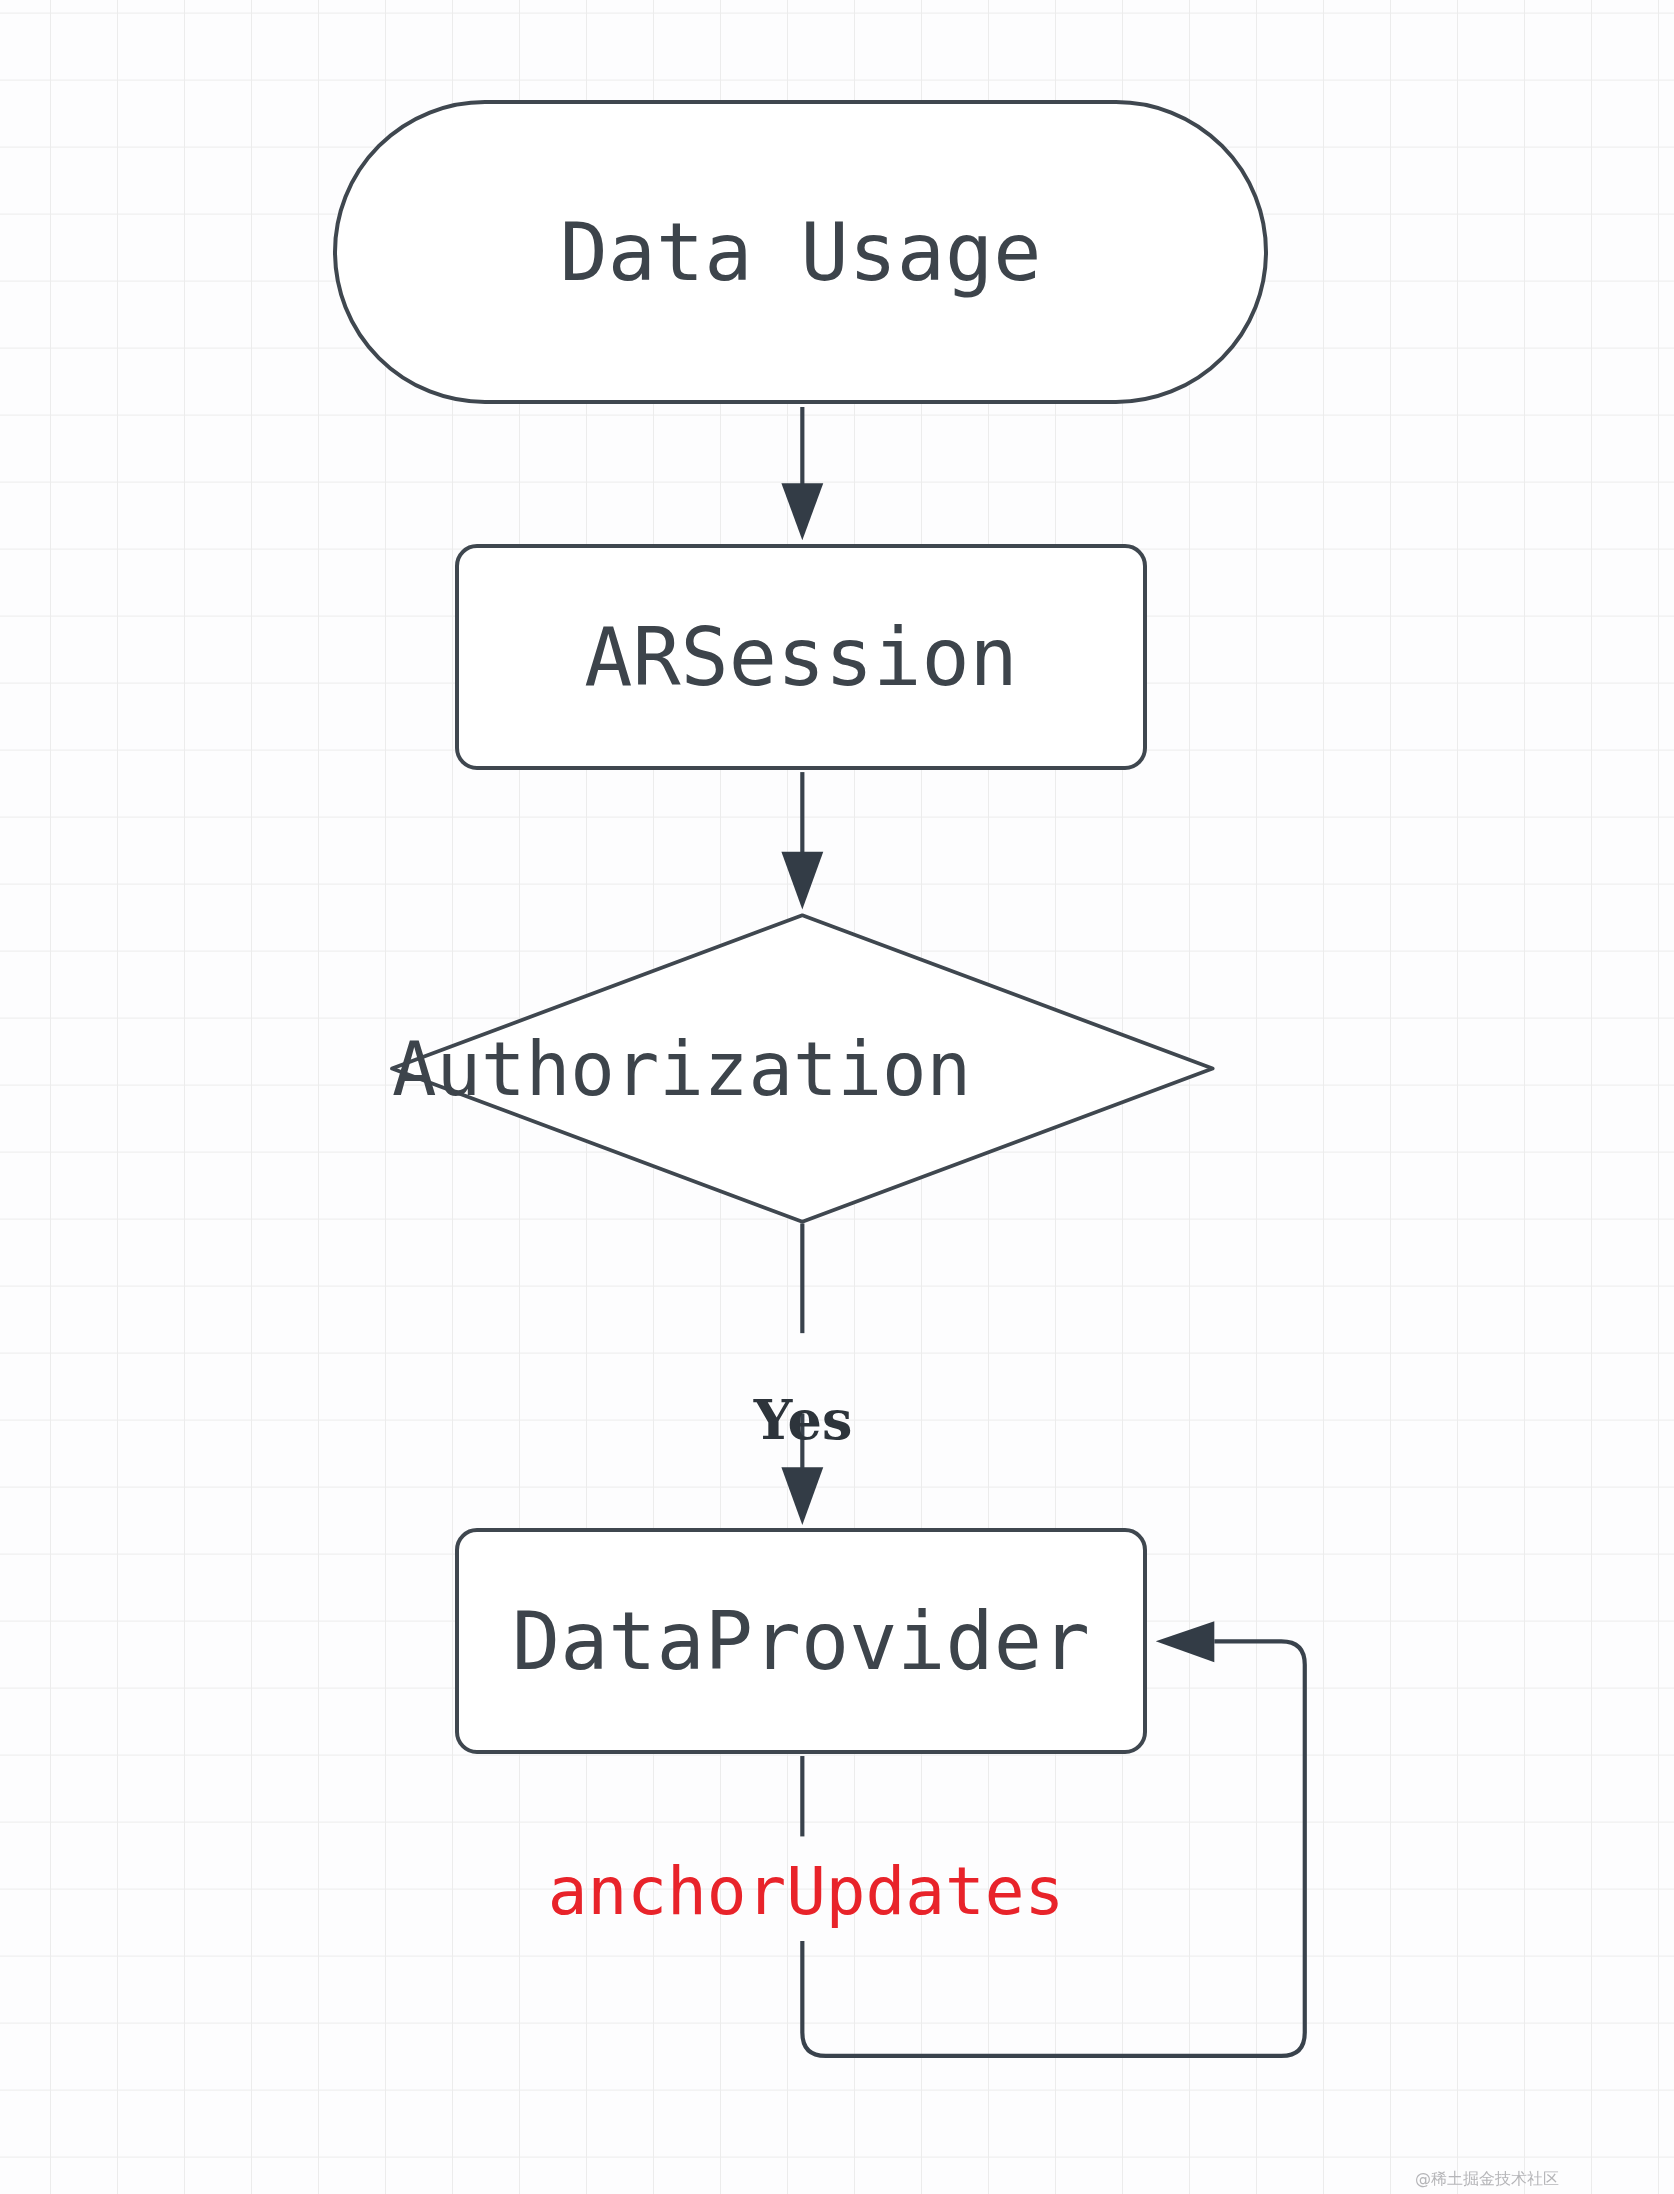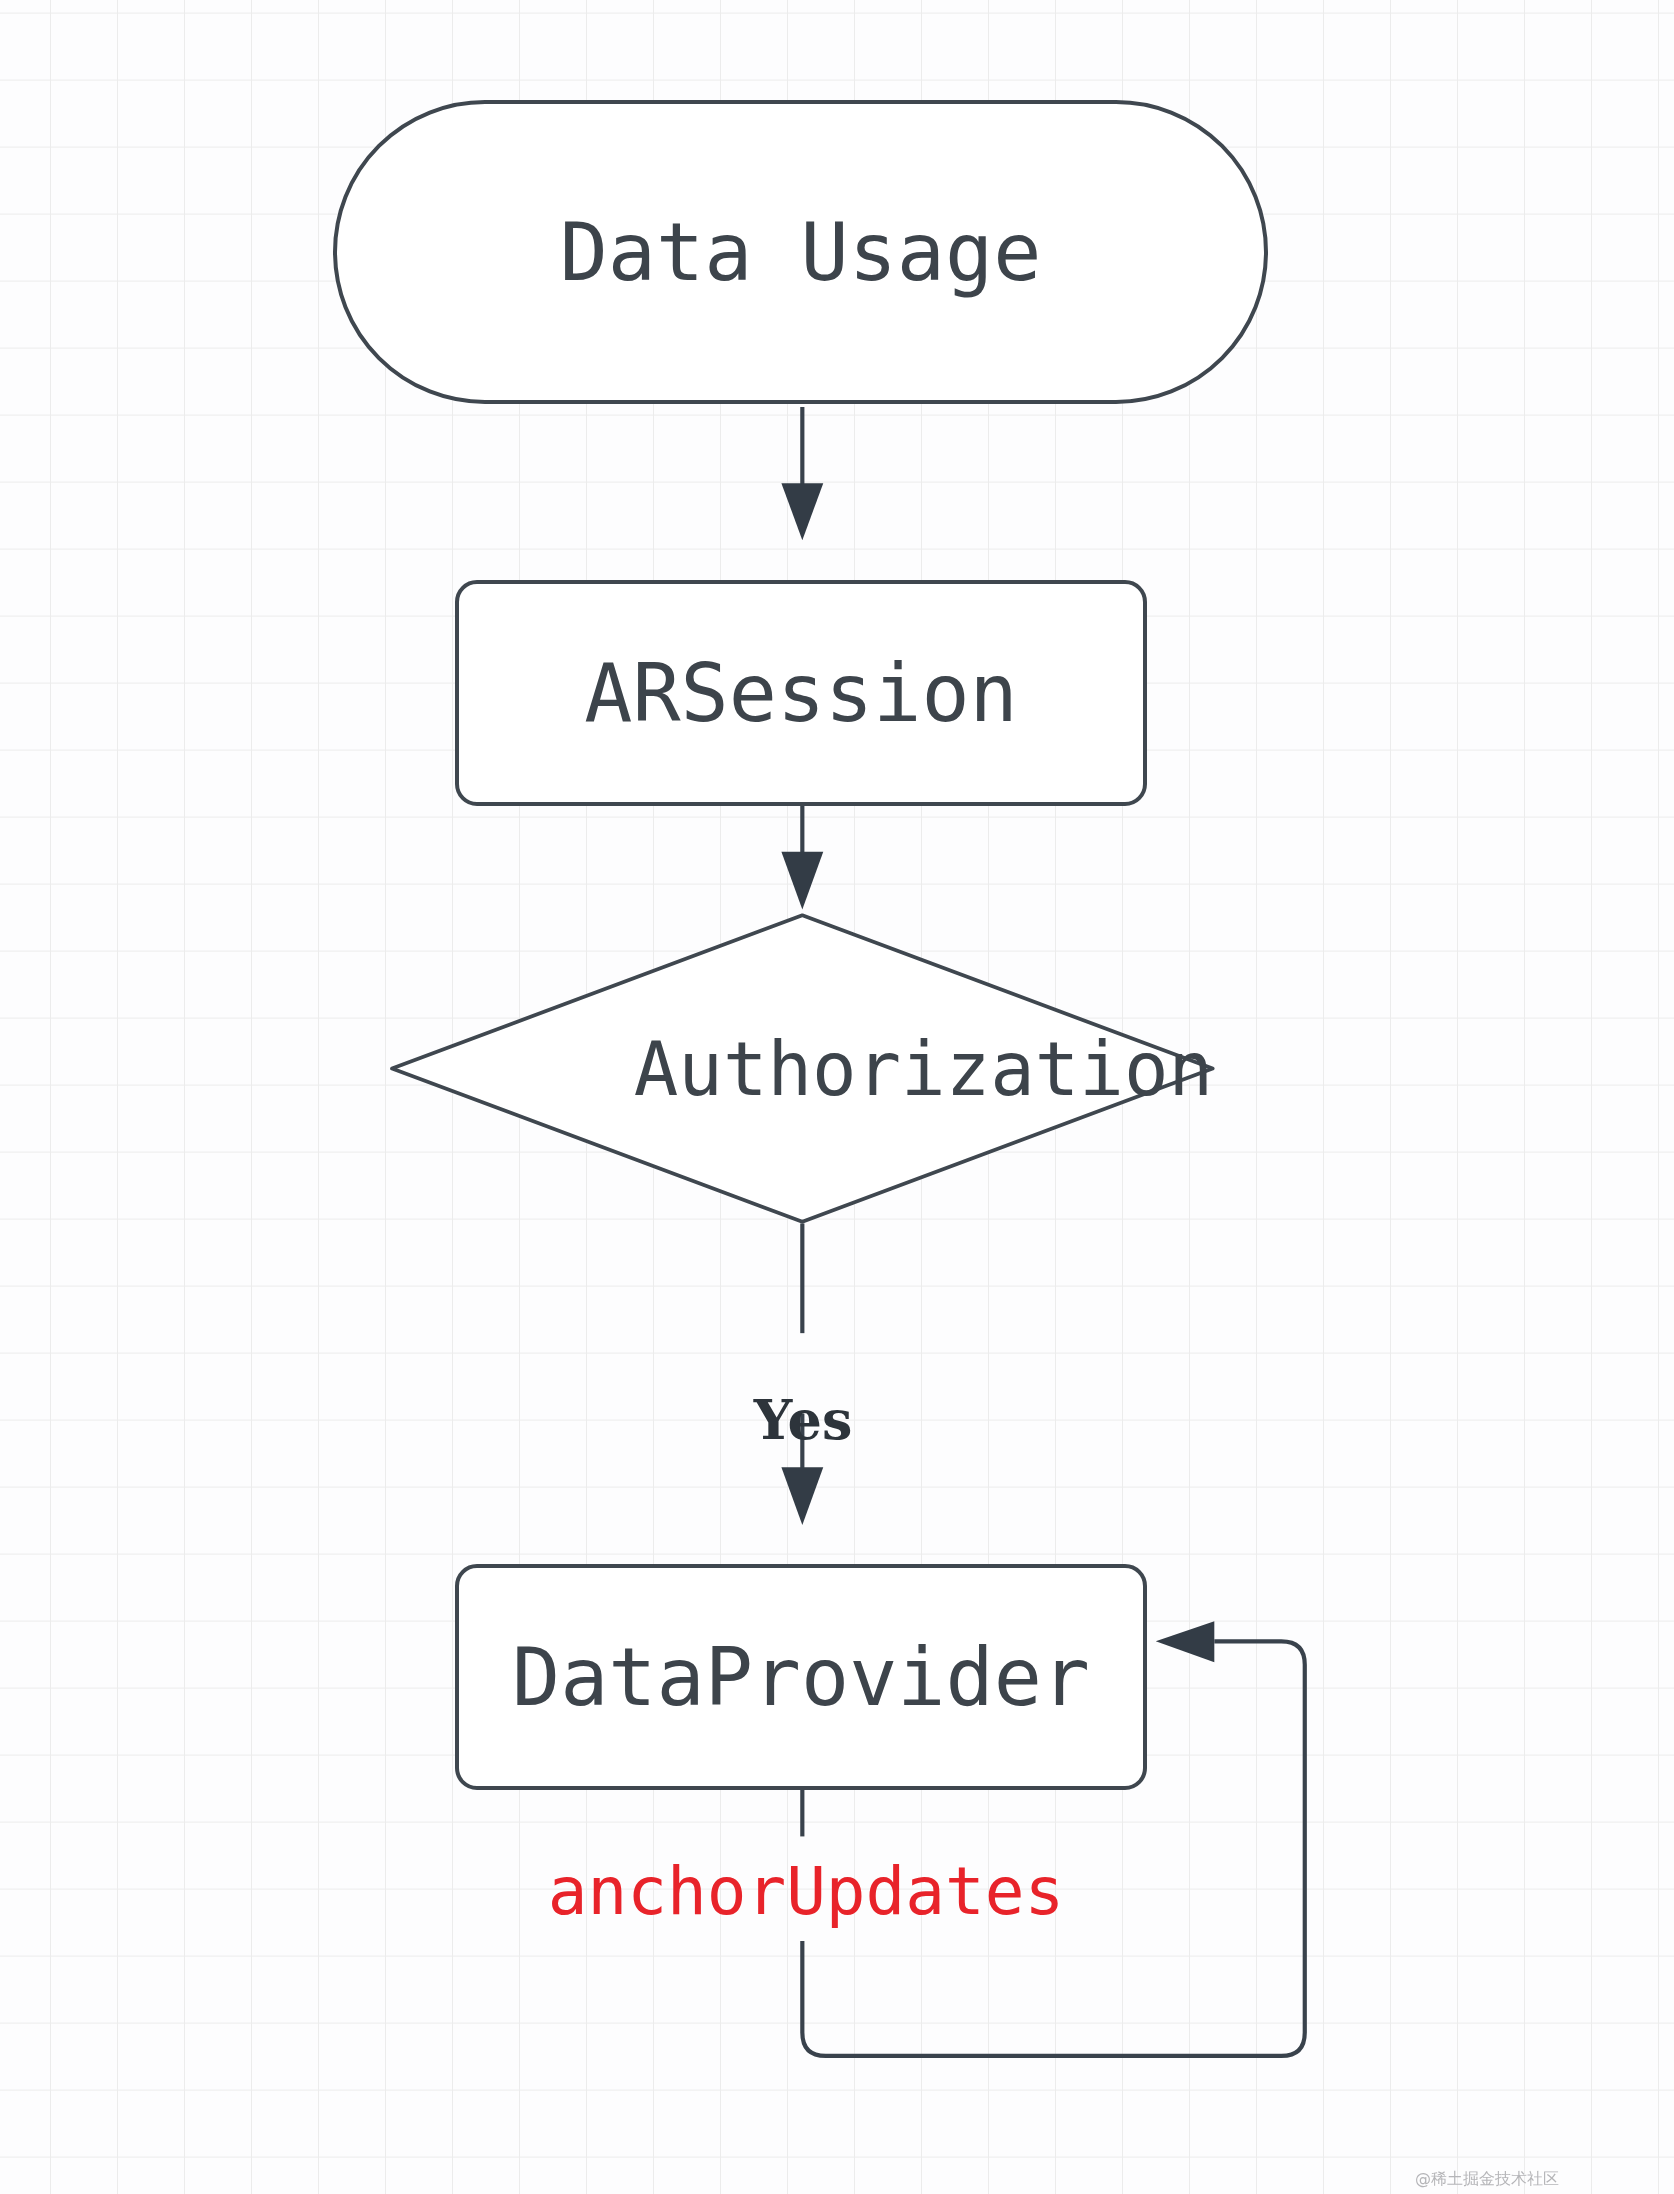--- a/index.html
+++ b/index.html
@@ -40,31 +40,30 @@
     left: 333px; top: 100px;
     width: 935px; height: 304px;
     border-radius: 152px;
     font-size: 80px;
   }
   .node-rect {
     left: 455px;
     width: 692px; height: 226px;
     border-radius: 22px;
     font-size: 80px;
-    margin-top: 36px;
   }
   .node-rect.arsession { top: 544px; }
   .node-rect.dataprovider { top: 1528px; }
   .diamond-label {
     position: absolute;
     left: 392px; top: 915px;
     width: 821px; height: 307px;
     display: flex;
     align-items: center;
-    justify-content: flex-end;
+    justify-content: flex-start;
     font-size: 74px;
     color: #3d444b;
   }
   .node span, .diamond-label span { white-space: nowrap; }
   .edge-label-yes {
     position: absolute;
     left: 714px; top: 1388px;
     width: 178px; height: 64px;
     display: flex;
     align-items: center;

